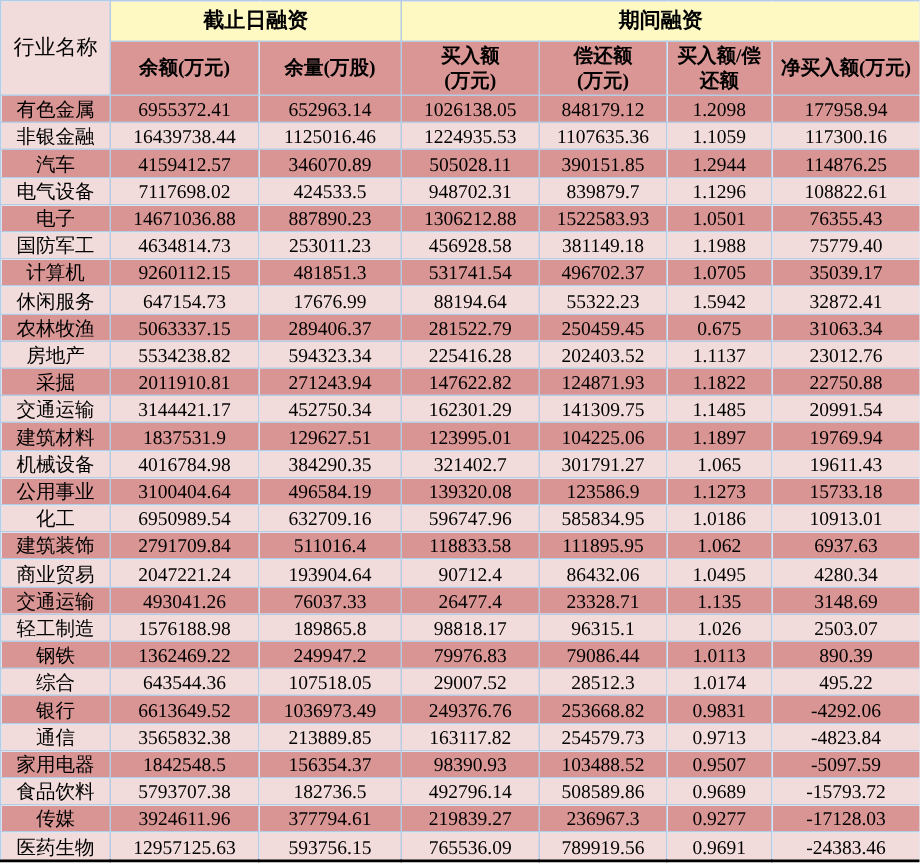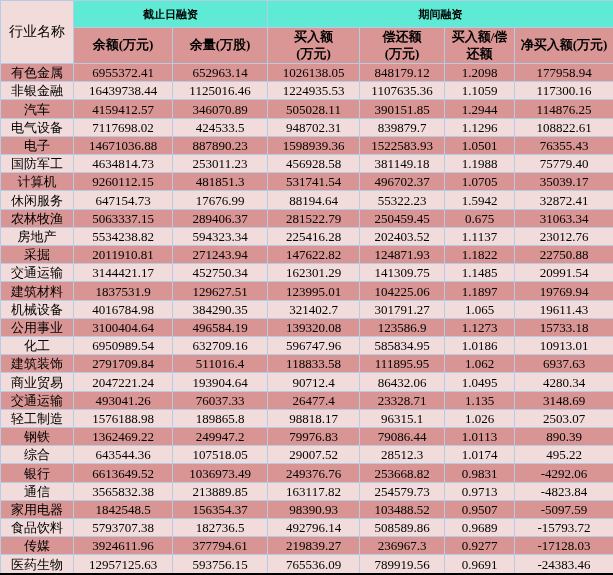--- a/index.html
+++ b/index.html
@@ -27,22 +27,22 @@
     overflow: hidden;
   }
   tr.group-row { height: 27px; }
   tr.sub-row   { height: 36px; }
   th.corner {
     background: #f2dcdb;
     font-size: 14px;
     font-weight: normal;
   }
   th.group {
-    background: #5eead4;
-    font-size: 11px;
+    background: #fef9c3;
+    font-size: 14px;
     font-weight: bold;
   }
   th.sub {
     background: #d99694;
     font-size: 13px;
     font-weight: bold;
     white-space: pre-line;
     line-height: 1.25;
   }
   tbody td {
@@ -119,21 +119,21 @@
           <td>424533.5</td>
           <td>948702.31</td>
           <td>839879.7</td>
           <td>1.1296</td>
           <td>108822.61</td>
         </tr>
         <tr class="dark">
           <td>电子</td>
           <td>14671036.88</td>
           <td>887890.23</td>
-          <td>1598939.36</td>
+          <td>1306212.88</td>
           <td>1522583.93</td>
           <td>1.0501</td>
           <td>76355.43</td>
         </tr>
         <tr class="light">
           <td>国防军工</td>
           <td>4634814.73</td>
           <td>253011.23</td>
           <td>456928.58</td>
           <td>381149.18</td>

